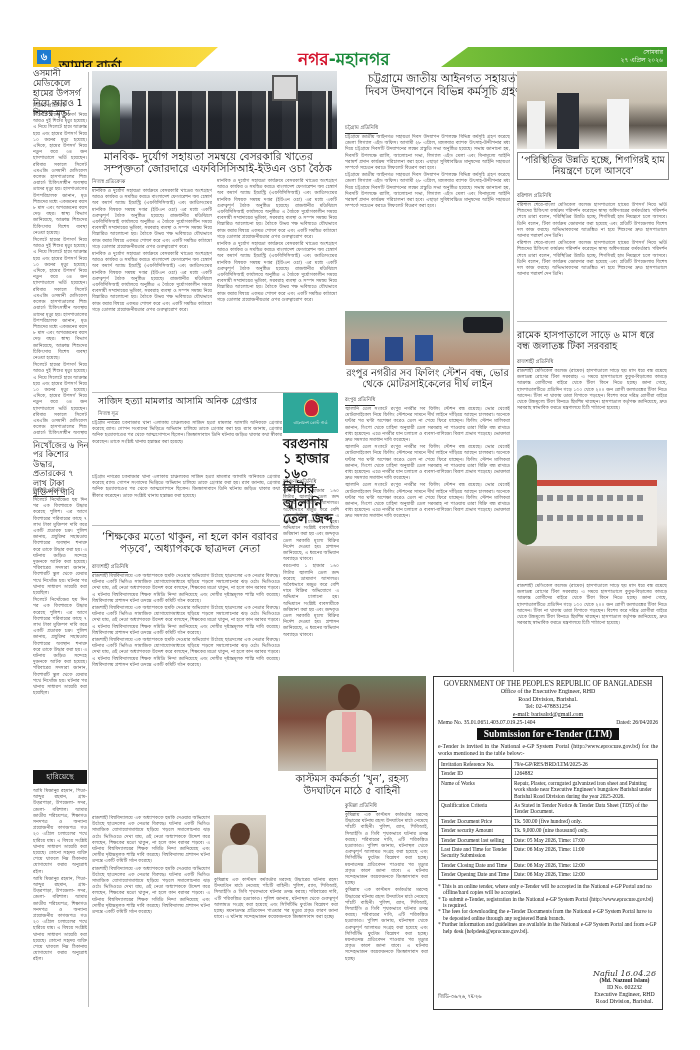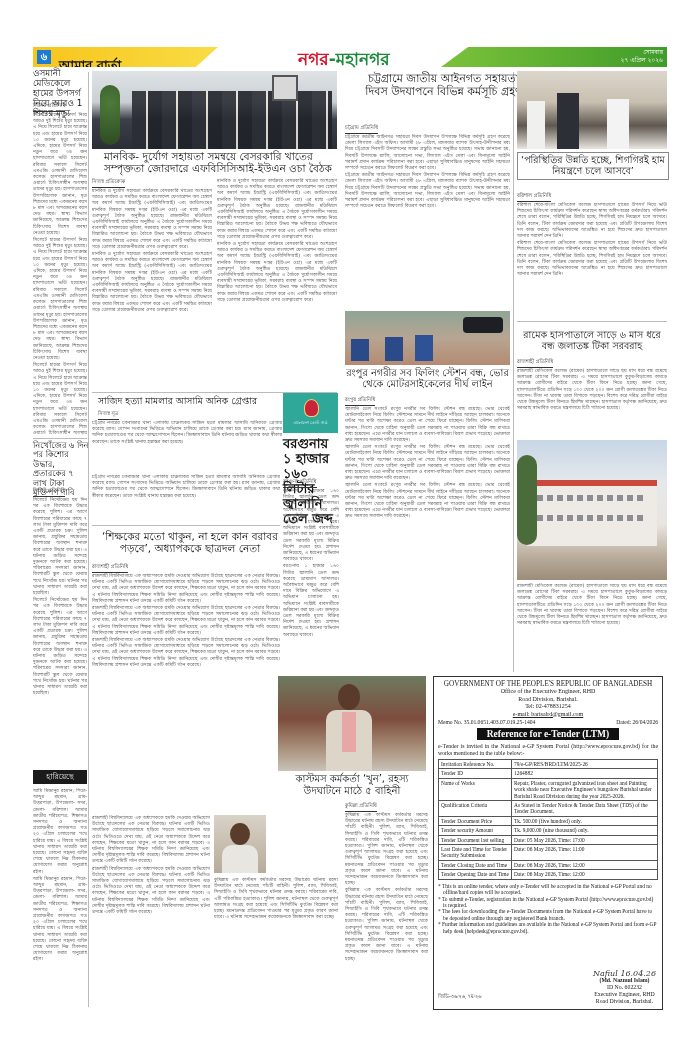--- a/index.html
+++ b/index.html
@@ -179,21 +179,21 @@
   <div style="position:absolute;left:40px;top:22px;width:22px;height:56px;background:#2c2f36;"></div>
   <div style="position:absolute;left:90px;top:28px;width:22px;height:50px;background:#f3f3f3;"></div>
 </div>
 <div class="hl" style="left:517px;top:152px;width:150px;font-size:9.5px;text-align:center;border:1px solid #888;padding:2px 0;">‘পরিস্থিতির উন্নতি হচ্ছে, শিগগিরই হাম নিয়ন্ত্রণে চলে আসবে’</div>
 <div class="byline" style="left:517px;top:192px;">বরিশাল প্রতিনিধি</div>
 <div class="col-text" style="left:517px;top:202px;width:150px;height:117px;">
   <p>বরিশাল শেরে-বাংলা মেডিকেল কলেজ হাসপাতালে হামের উপসর্গ নিয়ে ভর্তি শিশুদের চিকিৎসা কার্যক্রম পরিদর্শন করেছেন স্বাস্থ্য অধিদপ্তরের কর্মকর্তারা। পরিদর্শন শেষে তারা বলেন, পরিস্থিতির উন্নতি হচ্ছে, শিগগিরই হাম নিয়ন্ত্রণে চলে আসবে। তিনি বলেন, টিকা কার্যক্রম জোরদার করা হয়েছে এবং প্রতিটি উপজেলায় বিশেষ দল কাজ করছে। অভিভাবকদের আতঙ্কিত না হয়ে শিশুদের দ্রুত হাসপাতালে আনার পরামর্শ দেন তিনি।</p>
   <p>বরিশাল শেরে-বাংলা মেডিকেল কলেজ হাসপাতালে হামের উপসর্গ নিয়ে ভর্তি শিশুদের চিকিৎসা কার্যক্রম পরিদর্শন করেছেন স্বাস্থ্য অধিদপ্তরের কর্মকর্তারা। পরিদর্শন শেষে তারা বলেন, পরিস্থিতির উন্নতি হচ্ছে, শিগগিরই হাম নিয়ন্ত্রণে চলে আসবে। তিনি বলেন, টিকা কার্যক্রম জোরদার করা হয়েছে এবং প্রতিটি উপজেলায় বিশেষ দল কাজ করছে। অভিভাবকদের আতঙ্কিত না হয়ে শিশুদের দ্রুত হাসপাতালে আনার পরামর্শ দেন তিনি।</p>
 </div>
 <div class="rule-h" style="left:517px;top:321px;width:150px;"></div>
-<div class="hl" style="left:517px;top:330px;width:150px;font-size:9.5px;text-align:center;">রামেক হাসপাতালে সাড়ে ৬ মাস ধরে বন্ধ জলাতঙ্ক টিকা সরবরাহ</div>
+<div class="hl" style="left:517px;top:330px;width:150px;font-size:9.5px;">রামেক হাসপাতালে সাড়ে ৬ মাস ধরে বন্ধ জলাতঙ্ক টিকা সরবরাহ</div>
 <div class="byline" style="left:517px;top:358px;">রাজশাহী প্রতিনিধি</div>
 <div class="col-text" style="left:517px;top:368px;width:150px;height:70px;">
   <p>রাজশাহী মেডিকেল কলেজ (রামেক) হাসপাতালে সাড়ে ছয় মাস ধরে বন্ধ রয়েছে জলাতঙ্ক রোগের টিকা সরবরাহ। এ সময়ে হাসপাতালে কুকুর-বিড়ালের কামড়ে আক্রান্ত রোগীদের বাইরে থেকে টিকা কিনে নিতে হচ্ছে। জানা গেছে, হাসপাতালটিতে প্রতিদিন গড়ে ১৫০ থেকে ২০০ জন রোগী জলাতঙ্কের টিকা নিতে আসেন। টিকা না থাকায় তারা বিপাকে পড়ছেন। বিশেষ করে দরিদ্র রোগীরা বাইরে থেকে উচ্চমূল্যে টিকা কিনতে হিমশিম খাচ্ছেন। হাসপাতাল কর্তৃপক্ষ জানিয়েছে, দ্রুত সরবরাহ স্বাভাবিক করতে মন্ত্রণালয়ে চিঠি পাঠানো হয়েছে।</p>
 </div>
 <div class="photo" style="left:517px;top:440px;width:150px;height:140px;background:linear-gradient(180deg,#c7d6e6 0%,#e5e8ec 30%,#e9e5e0 60%,#b7a998 85%,#9c8d7a 100%);">
   <div style="position:absolute;left:10px;top:40px;width:130px;height:60px;background:#eeebe6;border-top:6px solid #c94a3c;"></div>
   <div style="position:absolute;left:20px;top:55px;width:110px;height:6px;background:repeating-linear-gradient(90deg,#8b8d92 0 6px,#eeebe6 6px 10px);"></div>
   <div style="position:absolute;left:20px;top:75px;width:110px;height:6px;background:repeating-linear-gradient(90deg,#8b8d92 0 6px,#eeebe6 6px 10px);"></div>
   <div style="position:absolute;left:0;top:15px;width:20px;height:90px;background:#4a6b3a;border-radius:10px;"></div>
 </div>
@@ -204,21 +204,21 @@
 <div class="tender">
   <div class="tender-h1">GOVERNMENT OF THE PEOPLE'S REPUBLIC OF BANGLADESH</div>
   <div class="tender-s">Office of the Executive Engineer, RHD</div>
   <div class="tender-s">Road Division, Barishal.</div>
   <div class="tender-s">Tel: 02-478831254</div>
   <div class="tender-s tender-email">e-mail: barisalrd@gmail.com</div>
   <div class="tender-memo">
     <span>Memo No. 35.01.0651.403.07.019.25-1404</span>
     <span>Dated: 26/04/2026</span>
   </div>
-  <div class="tender-title">Reference for e-Tender (LTM)</div>
+  <div class="tender-title">Submission for e-Tender (LTM)</div>
   <div class="tender-intro">e-Tender is invited in the National e-GP System Portal (http://www.eprocure.gov.bd) for the works mentioned in the table below:-</div>
   <table>
     <tbody id="tender-rows">
         <tr>
           <td>Invitation Reference No.</td>
           <td>79/e-GP/RES/BRD/LTM/2025-26</td>
         </tr>
         <tr>
           <td>Tender ID</td>
           <td>1264882</td>

